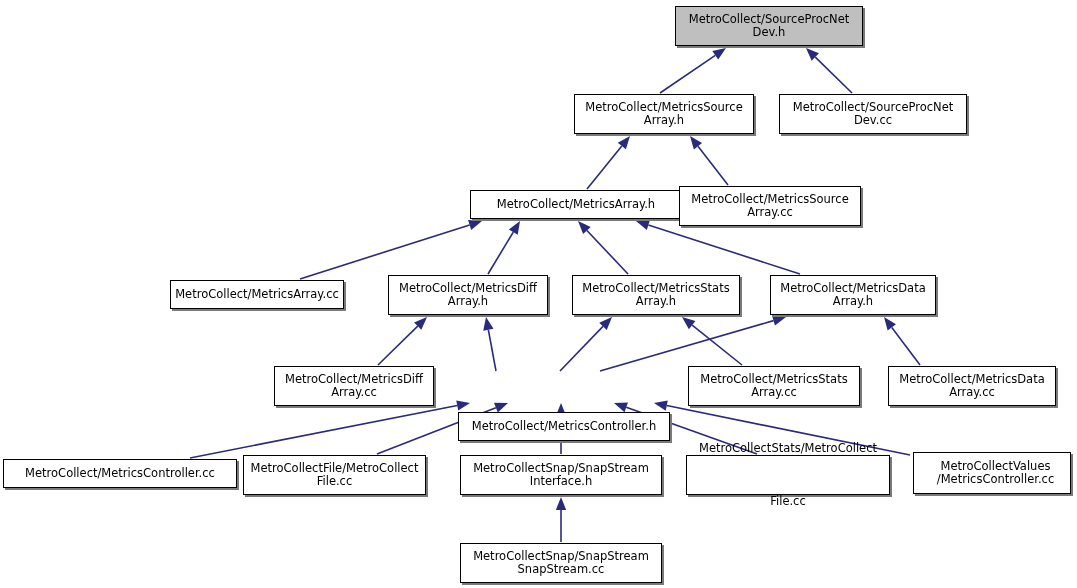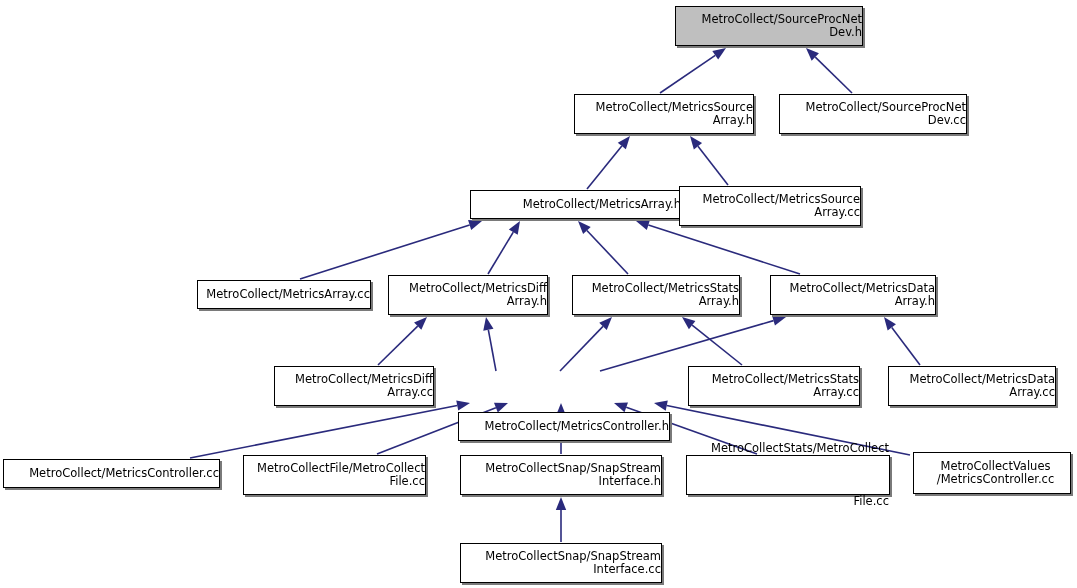--- a/index.html
+++ b/index.html
@@ -27,21 +27,21 @@
     position: absolute;
     box-sizing: border-box;
     border: 1px solid #000000;
     background: #ffffff;
     color: #000000;
     font-size: 11.5px;
     line-height: 13.5px;
     text-align: center;
     display: flex;
     flex-direction: column;
-    align-items: flex-end;
+    align-items: center;
     justify-content: center;
     box-shadow: 2px 2px 0 0 #7a7a7a;
     z-index: 2;
     white-space: pre;
   }
   .node.highlight {
     background: #bfbfbf;
   }
   .node.leftalign {
     align-items: center;
@@ -97,28 +97,28 @@
       <polygon points="654,403 667.7749467608752,400.4918449539447 665.7047235482581,410.683713077598" fill="#2a2a7c"></polygon>
       <line x1="561" y1="542" x2="561" y2="510" stroke="#2a2a7c" stroke-width="1.6"></line>
       <polygon points="561,497 566.2,510 555.8,510" fill="#2a2a7c"></polygon>
     </svg>
   <div id="node-layer">
       <div class="node highlight" style="left: 675px; top: 6px; width: 188px; height: 40px;"><span>MetroCollect/SourceProcNet</span><span>Dev.h</span></div>
       <div class="node" style="left: 574px; top: 94px; width: 180px; height: 40px;"><span>MetroCollect/MetricsSource</span><span>Array.h</span></div>
       <div class="node" style="left: 779px; top: 94px; width: 188px; height: 40px;"><span>MetroCollect/SourceProcNet</span><span>Dev.cc</span></div>
       <div class="node" style="left: 470px; top: 190px; width: 212px; height: 29px;"><span>MetroCollect/MetricsArray.h</span></div>
       <div class="node" style="left: 679px; top: 186px; width: 182px; height: 40px;"><span>MetroCollect/MetricsSource</span><span>Array.cc</span></div>
-      <div class="node" style="left: 170px; top: 280px; width: 174px; height: 29px; margin-left: 27px;"><span>MetroCollect/MetricsArray.cc</span></div>
+      <div class="node" style="left: 170px; top: 280px; width: 174px; height: 29px;"><span>MetroCollect/MetricsArray.cc</span></div>
       <div class="node" style="left: 388px; top: 275px; width: 160px; height: 40px;"><span>MetroCollect/MetricsDiff</span><span>Array.h</span></div>
       <div class="node" style="left: 572px; top: 275px; width: 168px; height: 40px;"><span>MetroCollect/MetricsStats</span><span>Array.h</span></div>
       <div class="node" style="left: 770px; top: 275px; width: 166px; height: 40px;"><span>MetroCollect/MetricsData</span><span>Array.h</span></div>
       <div class="node" style="left: 274px; top: 366px; width: 160px; height: 40px;"><span>MetroCollect/MetricsDiff</span><span>Array.cc</span></div>
       <div class="node" style="left: 458px; top: 372px; width: 212px; height: 29px; margin-top: 40px;"><span>MetroCollect/MetricsController.h</span></div>
       <div class="node" style="left: 688px; top: 366px; width: 172px; height: 40px;"><span>MetroCollect/MetricsStats</span><span>Array.cc</span></div>
       <div class="node" style="left: 888px; top: 366px; width: 168px; height: 40px;"><span>MetroCollect/MetricsData</span><span>Array.cc</span></div>
-      <div class="node" style="left: 3px; top: 459px; width: 217px; height: 29px;"><span>MetroCollect/MetricsController.cc</span></div>
+      <div class="node" style="left: 3px; top: 459px; width: 234px; height: 29px;"><span>MetroCollect/MetricsController.cc</span></div>
       <div class="node" style="left: 243px; top: 455px; width: 183px; height: 40px;"><span>MetroCollectFile/MetroCollect</span><span>File.cc</span></div>
       <div class="node" style="left: 460px; top: 455px; width: 202px; height: 40px;"><span>MetroCollectSnap/SnapStream</span><span>Interface.h</span></div>
       <div class="node" style="left: 686px; top: 455px; width: 204px; height: 40px; gap: 40px;"><span>MetroCollectStats/MetroCollect</span><span>File.cc</span></div>
       <div class="node leftalign" style="left: 913px; top: 452px; width: 158px; height: 42px;"><span>MetroCollectValues</span><span>/MetricsController.cc</span></div>
-      <div class="node" style="left: 460px; top: 543px; width: 202px; height: 40px;"><span>MetroCollectSnap/SnapStream</span><span>Interface.cc</span></div>
+      <div class="node" style="left: 460px; top: 543px; width: 202px; height: 40px;"><span>MetroCollectSnap/SnapStream</span><span>SnapStream.cc</span></div>
     </div>
 </div>
 
 </body></html>

